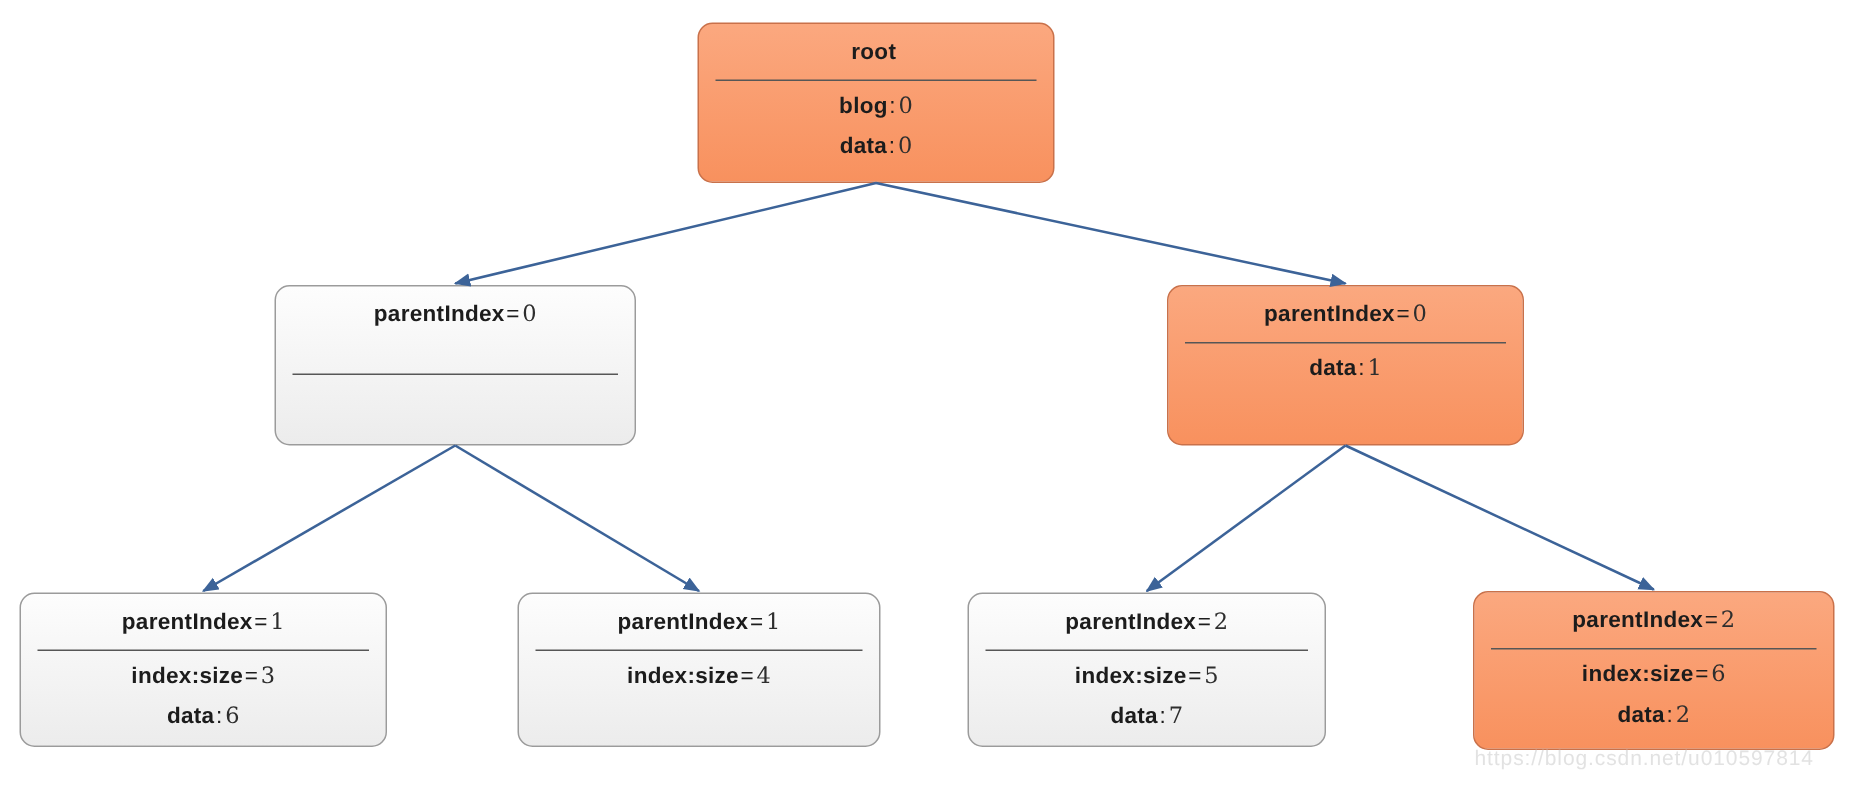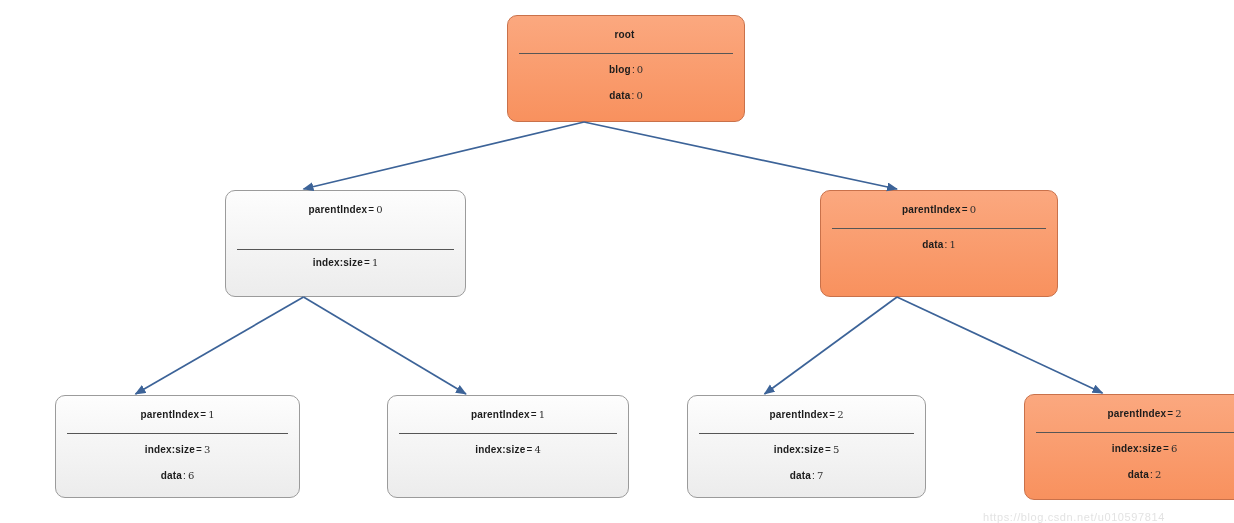--- a/index.html
+++ b/index.html
@@ -12,24 +12,23 @@
   }
   .edges-layer {
     position:absolute; left:0; top:0; width:1234px; height:523px;
     z-index:2; pointer-events:none;
   }
   .node {
     position:absolute;
     box-sizing:border-box;
     border-radius:10px;
     z-index:1;
-    font-size:10px;
+    font-size:15px;
     color:#1c1c1c;
     text-align:center;
-    margin-left:42px;
   }
   .node.orange {
     background:linear-gradient(#fba87f, #f8915e);
     border:1px solid #c9714a;
   }
   .node.gray {
     background:linear-gradient(#fdfdfd, #ececec);
     border:1px solid #9b9b9b;
   }
   .node .title { line-height:37px; white-space:nowrap; }
@@ -41,22 +40,22 @@
   .node.title-tall .row { line-height:23px; }
   .lbl { font-weight:700; letter-spacing:0.2px; }
   .sep { font-weight:400; padding:0 2px 0 1px; }
   .val { font-family:"DejaVu Serif", serif; font-weight:400; color:#2e2e2e; }
   .wm-community {
     position:absolute; left:1052px; top:487px;
     font-size:18px; letter-spacing:1px;
     color:#4c4c4c; z-index:4; white-space:nowrap;margin-top:40px;
   }
   .wm-url {
-    position:absolute; left:983px; top:511px;
-    font-size:11px; letter-spacing:0.6px;
+    position:absolute; left:983px; top:497px;
+    font-size:14px; letter-spacing:0.6px;
     color:rgba(218,218,218,0.78); z-index:5; white-space:nowrap;
   }
 </style>
 </head>
 <body>
 
 <div class="canvas" id="canvas">
 
   <svg class="edges-layer" id="edges" width="1234" height="523" viewBox="0 0 1234 523" xmlns="http://www.w3.org/2000/svg">
     <defs>
@@ -78,21 +77,20 @@
     <div class="rows">
       <div class="row"><span class="lbl">blog</span><span class="sep">:</span><span class="val">0</span></div>
       <div class="row"><span class="lbl">data</span><span class="sep">:</span><span class="val">0</span></div>
     </div>
   </div>
 
   <div class="node gray title-tall" style="left:183px;top:190px;width:241px;height:107px">
     <div class="title"><span class="lbl">parentIndex</span><span class="sep">=</span><span class="val">0</span></div>
     <div class="divider"></div>
     <div class="rows">
-      <div class="row"><span class="lbl">index:size</span><span class="sep">=</span><span class="val">1</span></div>
     </div>
   </div>
 
   <div class="node orange" style="left:778px;top:190px;width:238px;height:107px">
     <div class="title"><span class="lbl">parentIndex</span><span class="sep">=</span><span class="val">0</span></div>
     <div class="divider"></div>
     <div class="rows">
       <div class="row"><span class="lbl">data</span><span class="sep">:</span><span class="val">1</span></div>
     </div>
   </div>

